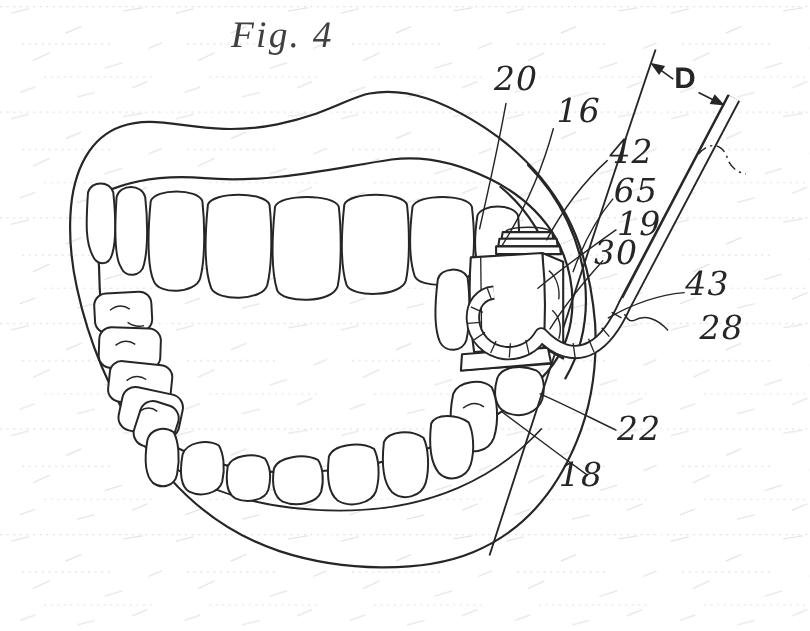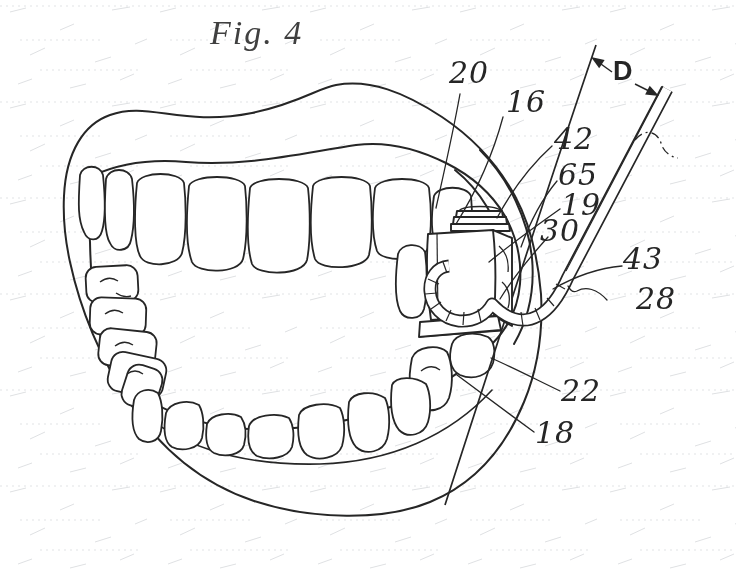--- a/index.html
+++ b/index.html
@@ -45,21 +45,21 @@
   }
   .l20{left:449px;top:58px;}
   .l16{left:506px;top:87px;}
   .l25{left:554px;top:124px;}
   .l42{left:558px;top:160px;}
   .l24{left:561px;top:190px;}
   .l30{left:540px;top:216px;text-align:center;}
   .l43{left:623px;top:244px;}
   .l28{left:608px;top:284px;margin-left:28px;}
   .l22{left:561px;top:376px;}
-  .l18{left:535px;top:418px;}
+  .l18{left:508px;top:418px;}
 </style>
 </head>
 <body>
 
 <div id="canvas">
 
   <svg id="drawing" width="736" height="574" viewBox="0 0 736 574">
     <defs>
       <pattern id="speck" width="150" height="96" patternUnits="userSpaceOnUse">
         <g stroke="#a9aeb4" stroke-width="1" opacity="0.38" fill="none">

